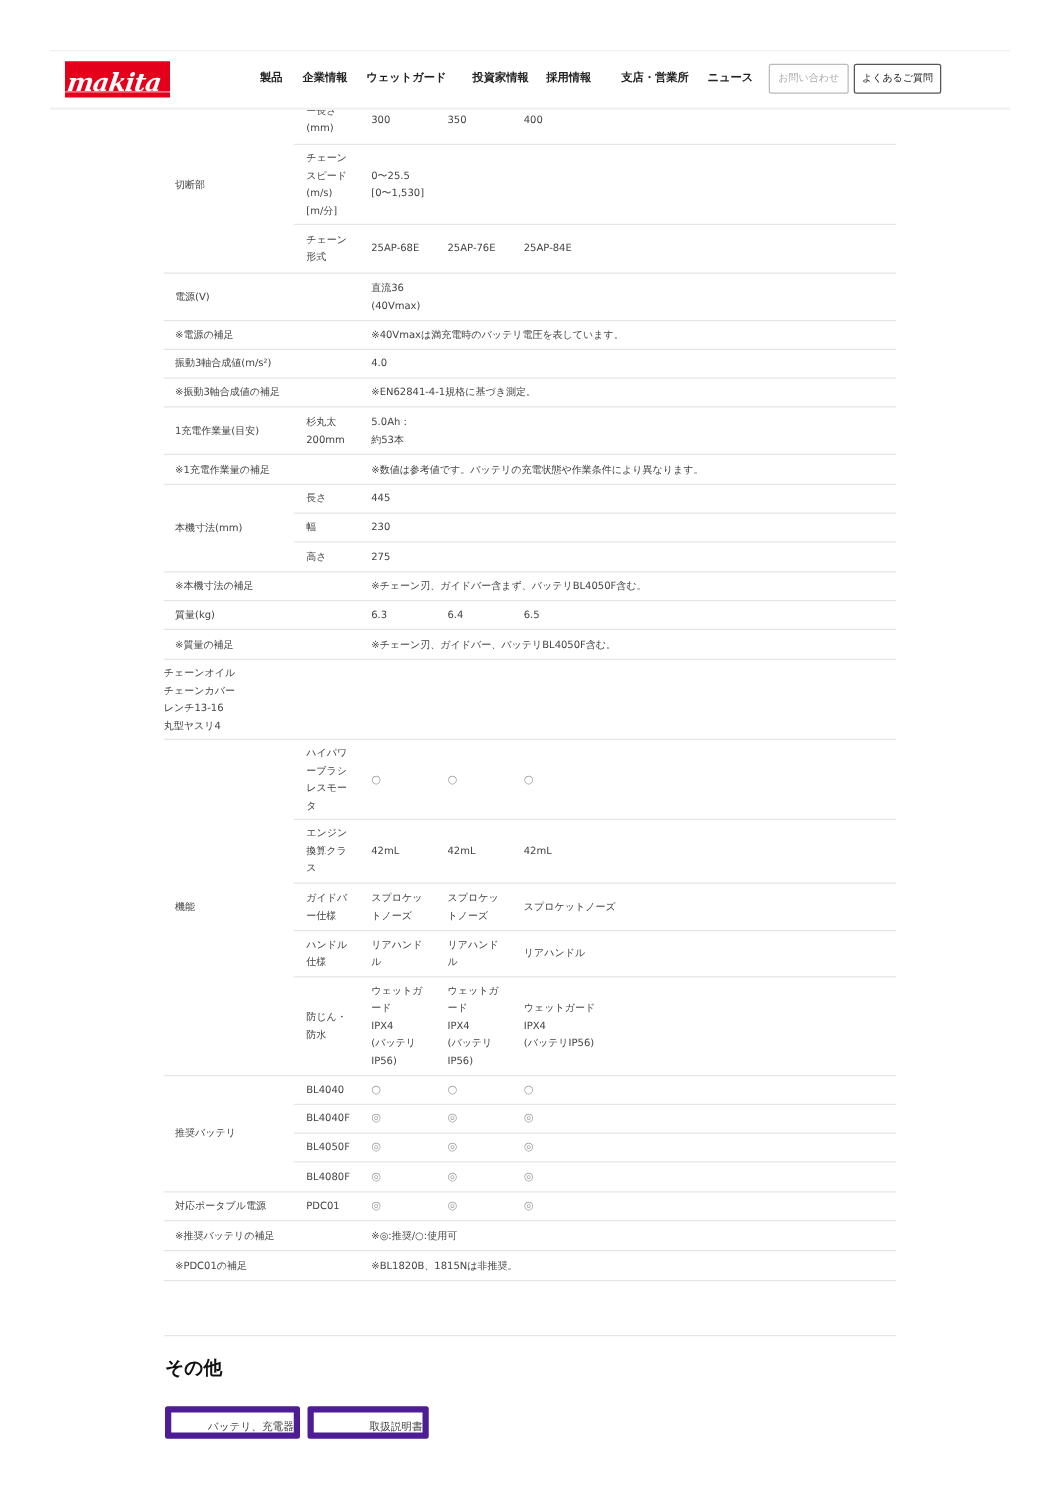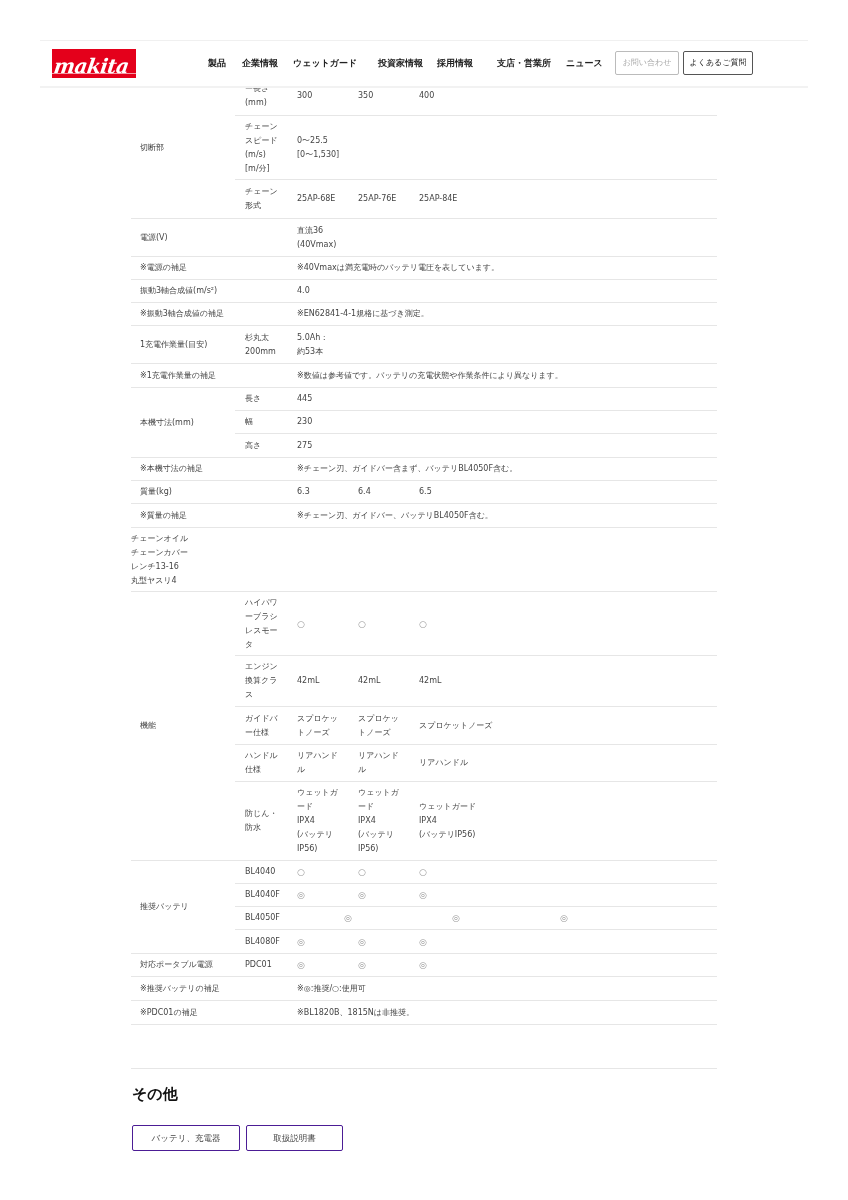--- a/index.html
+++ b/index.html
@@ -48,22 +48,22 @@
     .group { display: flex; border-bottom: 1px solid #e6e6e6; }
     .group .glabel { width: 104px; padding-left: 9px; display: flex; align-items: center; }
     .group .gbody { flex: 1; }
     .subrow { display: flex; border-bottom: 1px solid #e6e6e6; }
     .pad { padding-top: 5px; padding-bottom: 5px; }
     .circ { color: #999; font-size: 9px; }
 
     .section-divider { position: absolute; left: 131px; top: 1068px; width: 586px; height: 1px; background: #e6e6e6; }
     .section-title { position: absolute; left: 132px; top: 1085px; font-size: 15px; font-weight: bold; color: #111; }
     .obtn {
-      position: absolute; top: 1125px; height: 26px; border: 1px solid #4c1d95; border-radius: 2px;
-      font-size: 8.5px; line-height: 24px; text-align: center; color: #444; background: #fff;
+      position: absolute; top: 1125px; height: 26px; border: 5px solid #4c1d95; border-radius: 2px;
+      font-size: 8.5px; line-height: 24px; text-align: right; color: #444; background: #fff;
     }
   </style>
 </head>
 <body>
 
 <div class="header">
   <div class="header-topline"></div>
   <div class="logo">
     <span>makita</span>
     <div class="stripe"></div>
@@ -246,21 +246,21 @@
         <div class="c-val circ">○</div>
         <div class="c-val circ">○</div>
         <div class="c-val3 circ">○</div>
       </div>
       <div class="subrow" style="height:23px;">
         <div class="c-sub">BL4040F</div>
         <div class="c-val circ">◎</div>
         <div class="c-val circ">◎</div>
         <div class="c-val3 circ">◎</div>
       </div>
-      <div class="subrow" style="height:23px;gap:47px;">
+      <div class="subrow" style="height:23px;">
         <div class="c-sub">BL4050F</div>
         <div class="c-val circ">◎</div>
         <div class="c-val circ">◎</div>
         <div class="c-val3 circ">◎</div>
       </div>
       <div class="subrow" style="height:23px; border-bottom:none;">
         <div class="c-sub">BL4080F</div>
         <div class="c-val circ">◎</div>
         <div class="c-val circ">◎</div>
         <div class="c-val3 circ">◎</div>

